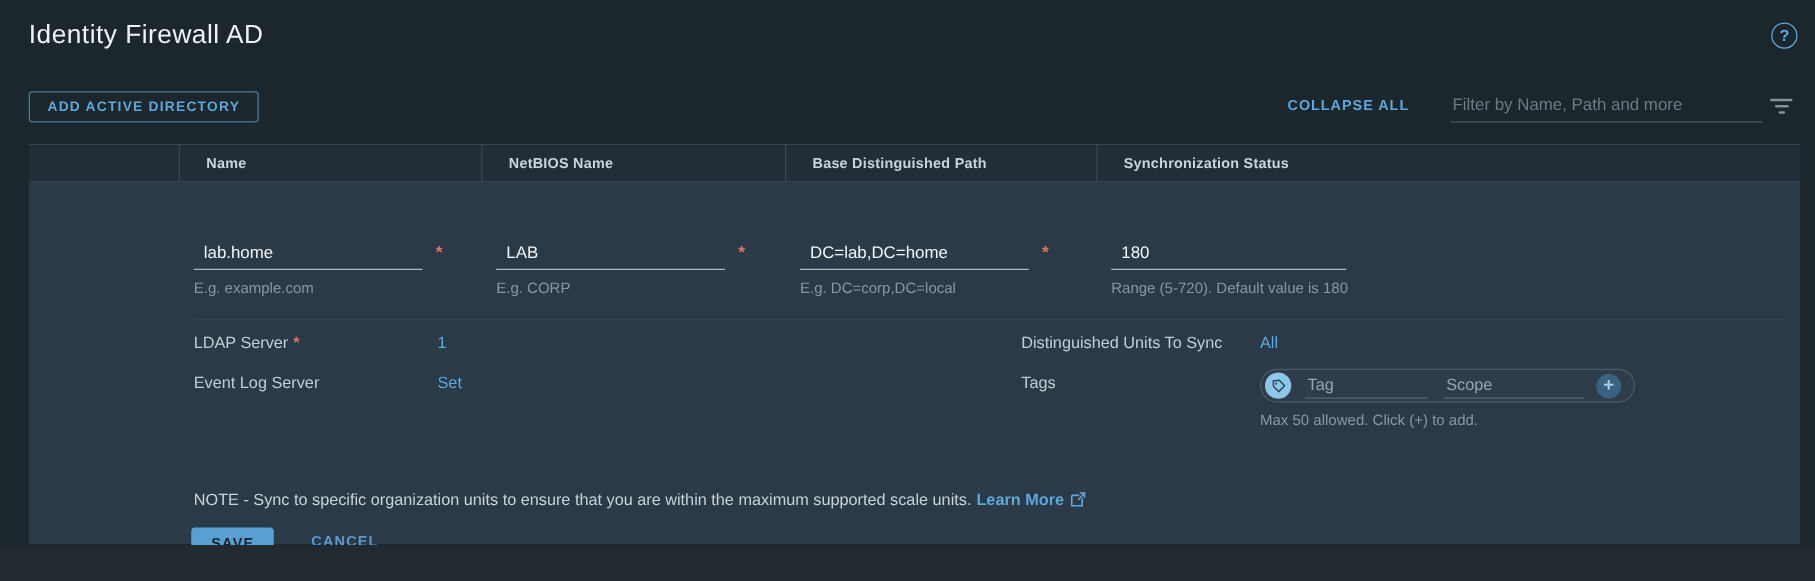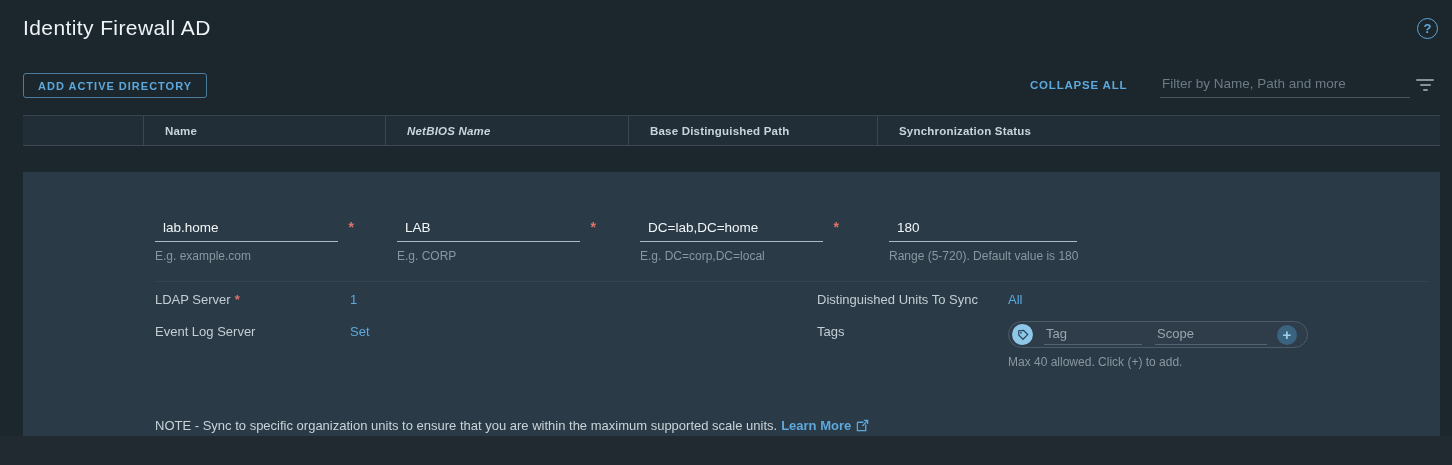--- a/index.html
+++ b/index.html
@@ -55,23 +55,23 @@
   }
   .grid-header {
     display:flex; height:30px; background:#212e38; border-bottom:1px solid #3c4854;
   }
   .grid-header .cell {
     display:flex; align-items:center; padding-left:21px;
     font-size:11.5px; font-weight:700; color:#c9d4db; letter-spacing:.2px;
     white-space:nowrap; overflow:hidden;
   }
   .grid-header .cell + .cell { border-left:1px solid #3a4651; }
-  .c0{width:120px;} .c1{width:242px;} .c2{width:243px;font-style:italic;} .c3{width:249px;} .c4{width:278px;} .c5{flex:1;}
+  .c0{width:120px;} .c1{width:242px;} .c2{width:243px;} .c3{width:249px;} .c4{width:278px;} .c5{flex:1;}
   .grid-body {
-    position:relative; height:289px; background:#2a3a46;margin-top:26px;
+    position:relative; height:289px; background:#2a3a46;
   }
   .inner-divider {
     position:absolute; left:132px; right:12px; top:109px;
     border-top:1px solid rgba(255,255,255,0.05);
   }
   
   .field { position:absolute; top:45px; }
   .f1{ left:132px; width:183px; } .f2{ left:374px; width:183px; }
   .f3{ left:617px; width:183px; } .f4{ left:866px; width:188px; }
   .field .line { position:relative; border-bottom:1px solid #aeb9c2; }
@@ -217,21 +217,21 @@
       <div class="tag-circle">
         <svg width="12" height="12" viewBox="0 0 14 14">
           <path d="M7.5 1.5 L12.5 6.5 L7 12 L2 7 L2 2 Z" fill="none" stroke="#2a4a5e" stroke-width="1.4" transform="rotate(0 7 7)"></path>
           <circle cx="4.6" cy="4.6" r="1" fill="#2a4a5e"></circle>
         </svg>
       </div>
       <input class="tag-input" type="text" placeholder="Tag" style="">
       <input class="scope-input" type="text" placeholder="Scope" style="">
       <div class="plus-circle">+</div>
     </div>
-    <div class="tags-hint">Max 40 allowed. Click (+) to add.</div>
+    <div class="tags-hint">Max 50 allowed. Click (+) to add.</div>
 
     <div class="note-row">
       <span>NOTE - Sync to specific organization units to ensure that you are within the maximum supported scale units.</span><span class="learn-more">Learn More</span><span class="ext-icon"><svg width="13" height="13" viewBox="0 0 14 14">
             <path d="M1.5 3.5 H8 M1.5 3.5 V12.5 H10.5 V6" fill="none" stroke="#5da8dc" stroke-width="1.4"></path>
             <path d="M7 7.5 L12.5 1.5 M8.5 1.5 H12.5 V5.5" fill="none" stroke="#5da8dc" stroke-width="1.4"></path>
           </svg></span>
     </div>
 
     <button class="save-btn">SAVE</button>
     <div class="cancel-btn">CANCEL</div>

